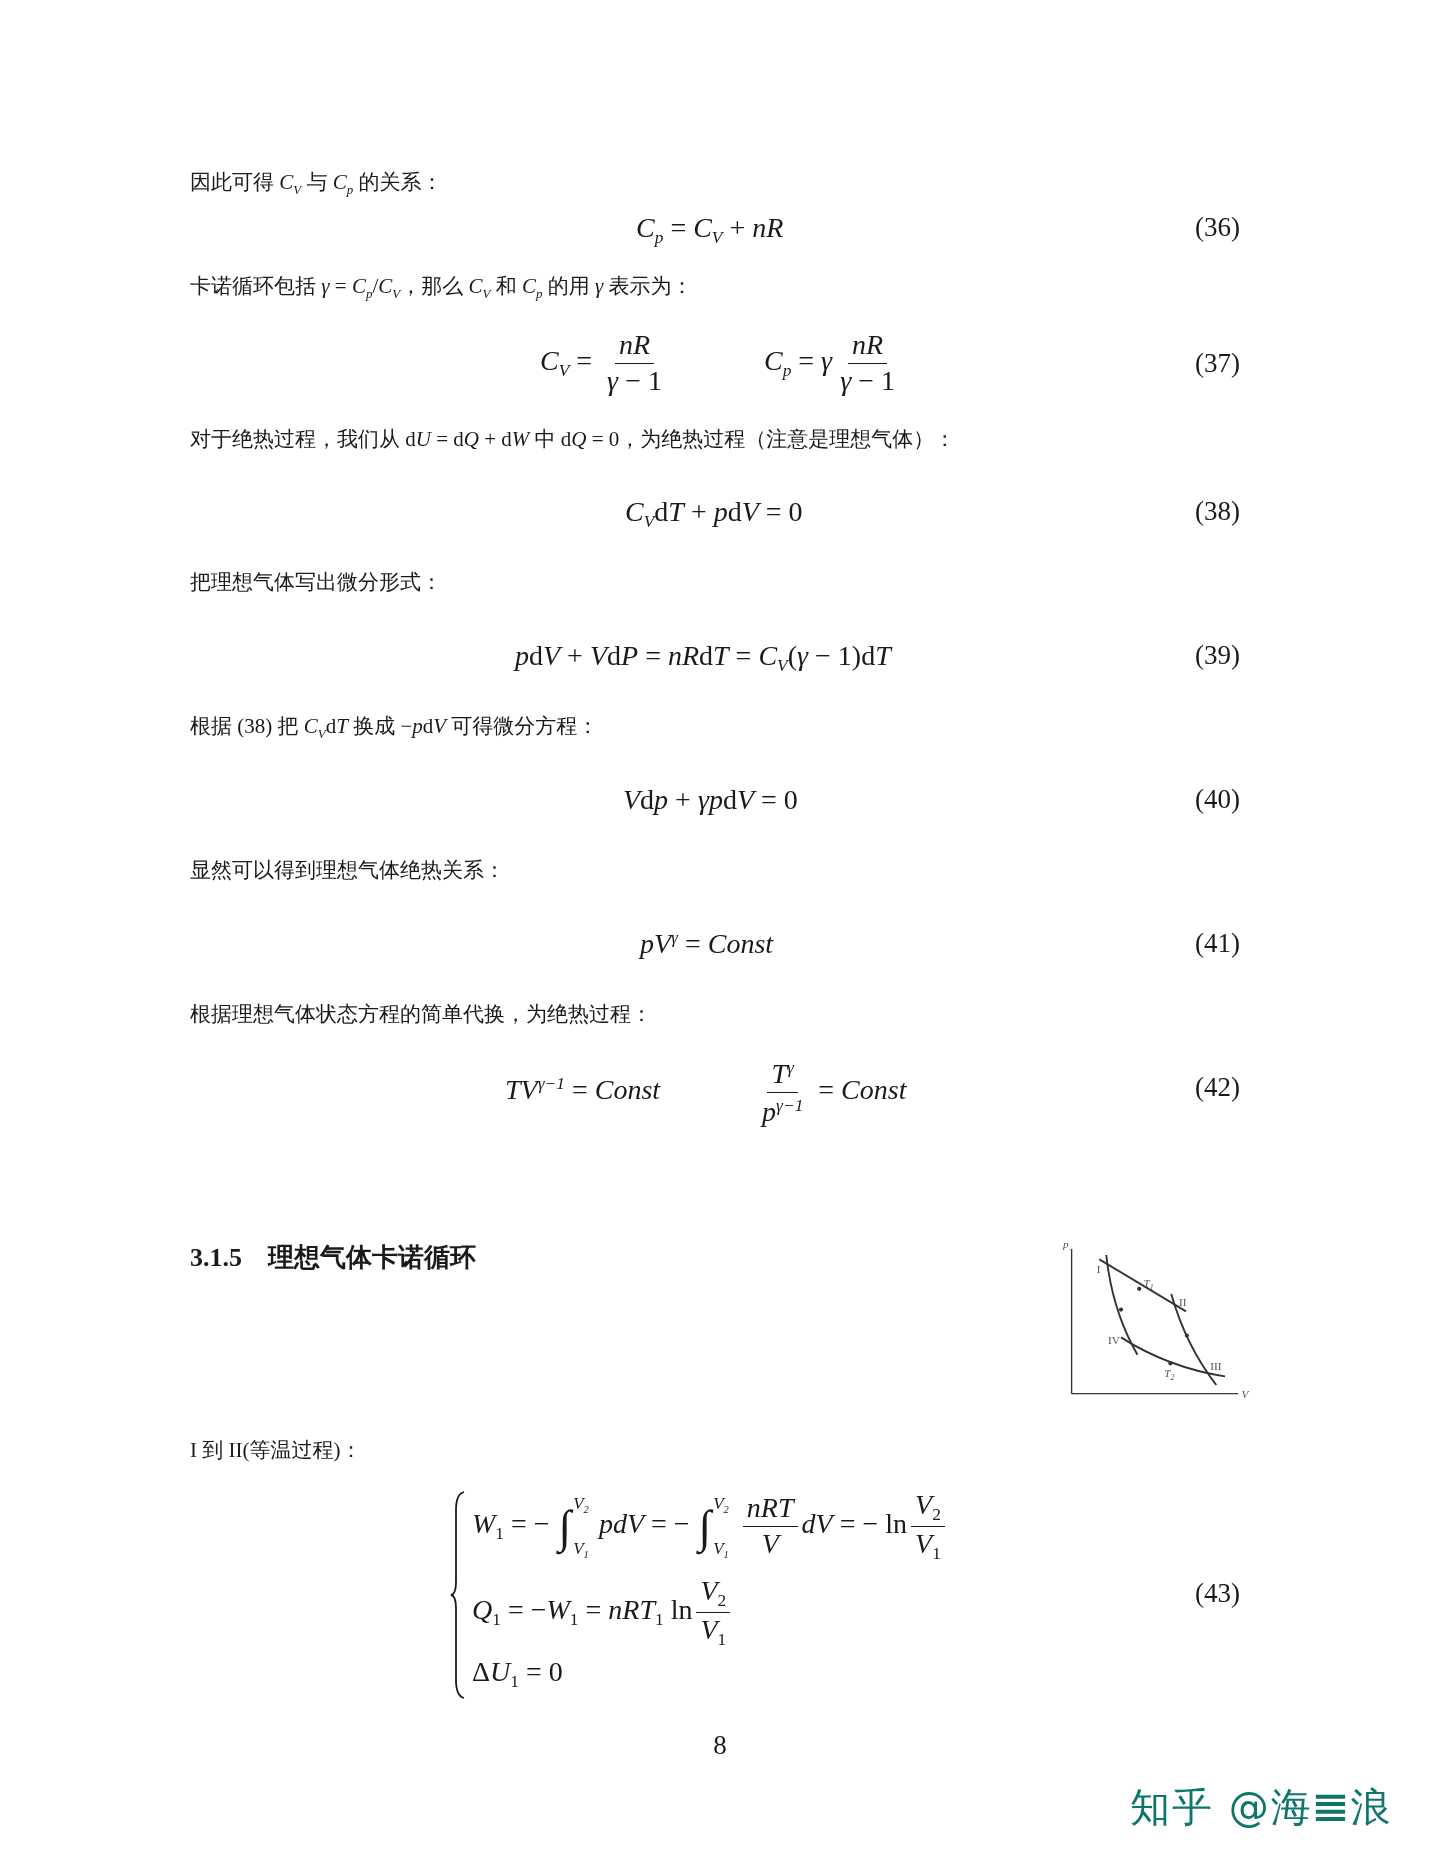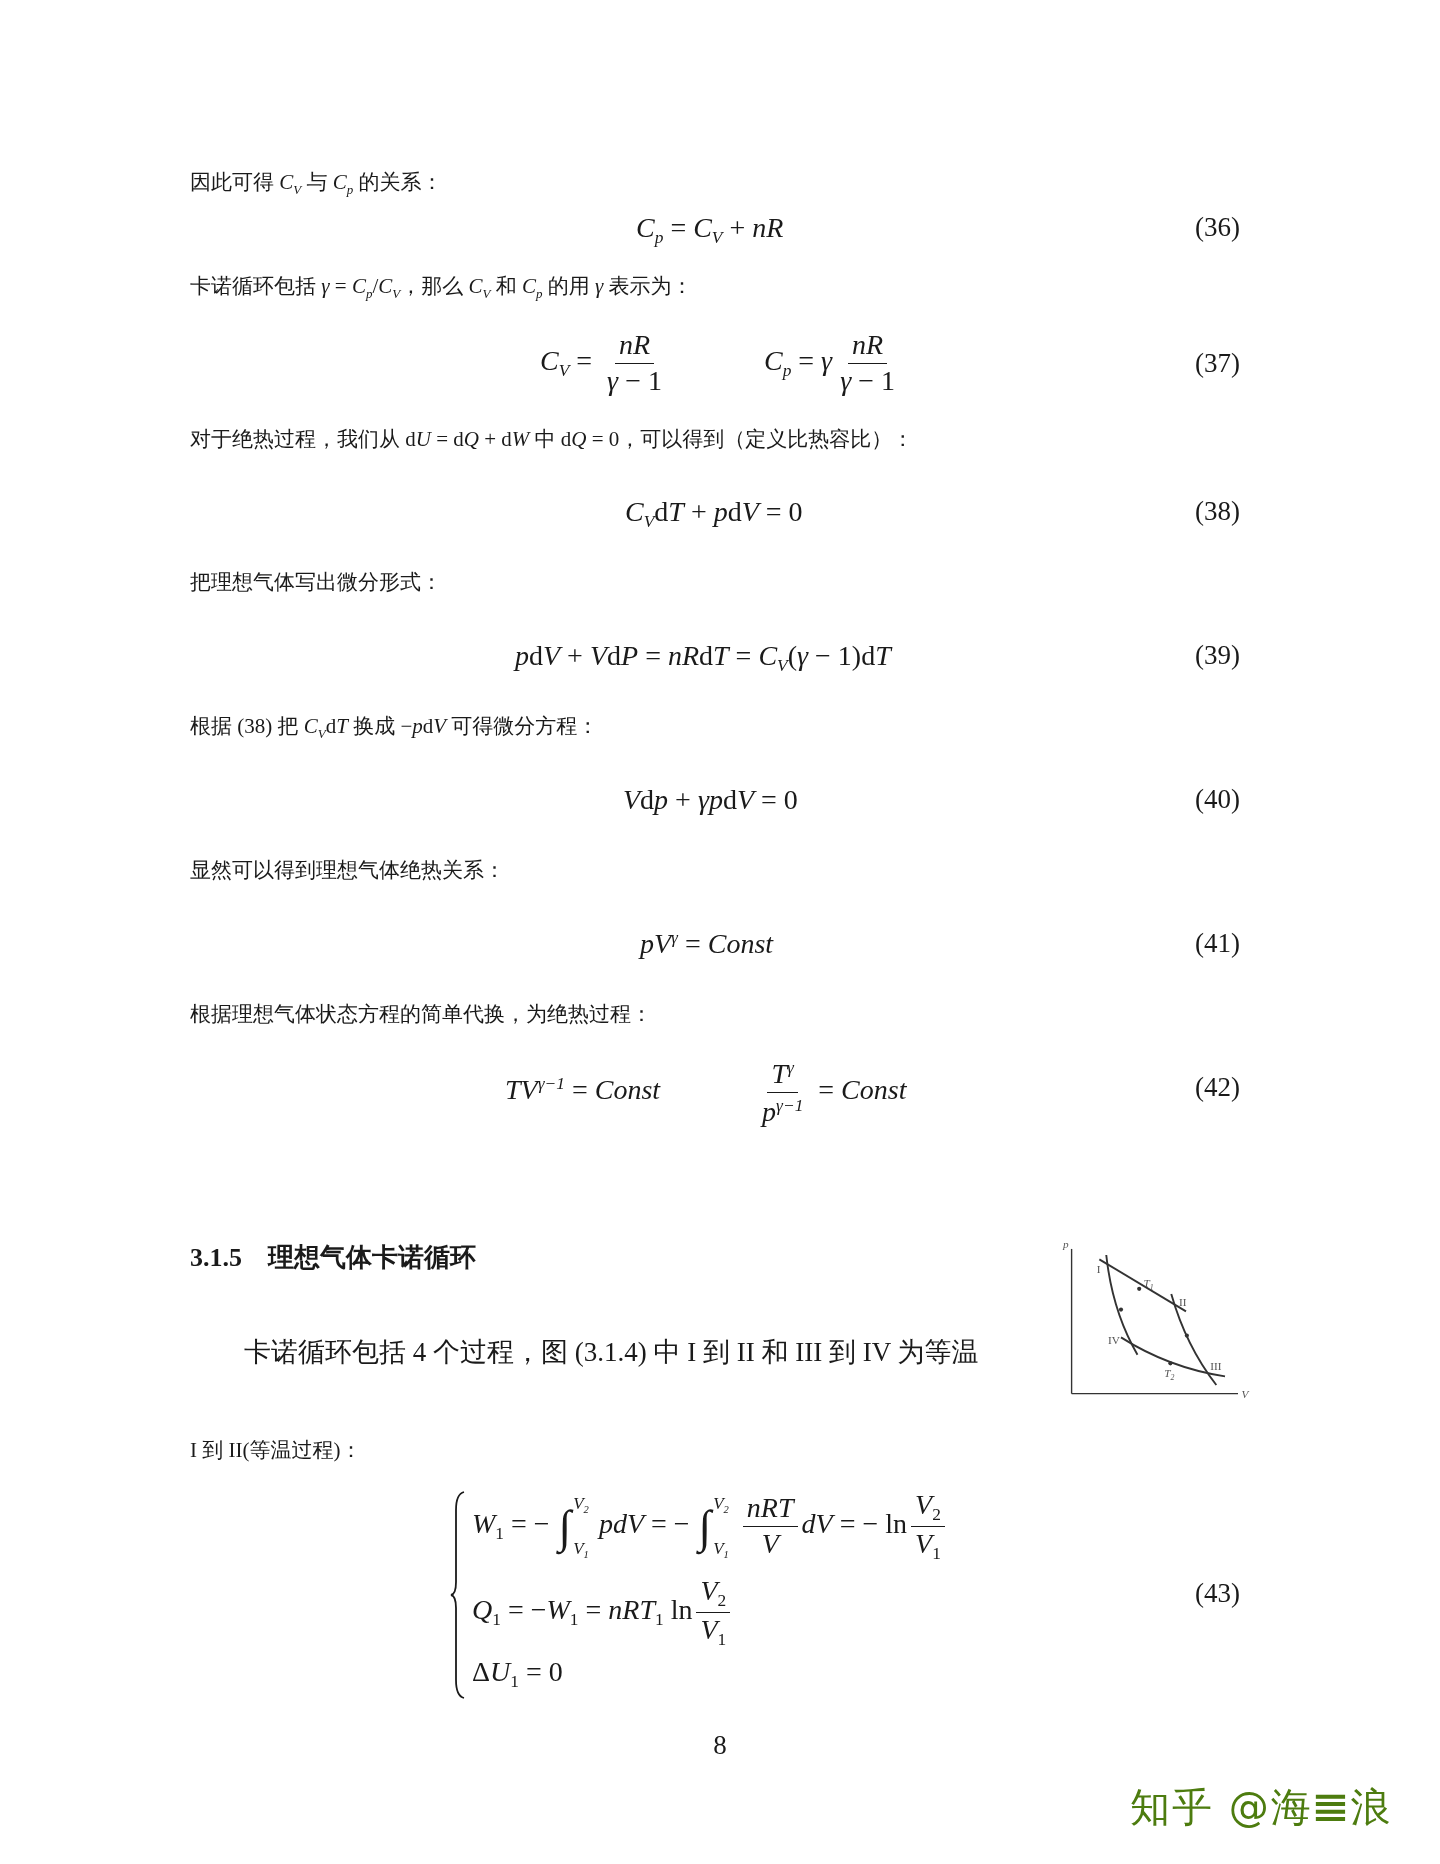--- a/index.html
+++ b/index.html
@@ -19,21 +19,21 @@
   .heading .num { font-family: "Liberation Serif", serif; margin-right: 26px; }
   .para { position: absolute; left: 190px; width: 820px; font-size: 27px; line-height: 44px; }
   .para .indent { display: inline-block; width: 54px; }
   .figure { position: absolute; left: 1030px; top: 1215px; width: 260px; height: 210px; }
   .case { position: absolute; left: 450px; top: 1490px; width: 620px; height: 210px; }
   .brace { position: absolute; left: 0; top: 0; width: 16px; height: 210px; }
   .case-row { position: absolute; left: 22px; font-size: 28px; white-space: nowrap; }
   .integral { font-size: 46px; font-style: italic; display: inline-block; vertical-align: middle; position: relative; margin: 0 2px; }
   .limits { display: inline-flex; flex-direction: column; justify-content: space-between; height: 66px; vertical-align: middle; font-size: 17px; font-style: italic; margin-right: 10px; }
   .page-number { position: absolute; left: 0; right: 0; top: 1730px; text-align: center; font-size: 27px; }
-  .watermark { position: absolute; left: 1130px; top: 1780px; font-size: 40px; color: #4d7c0f;
+  .watermark { position: absolute; left: 1130px; top: 1780px; font-size: 40px; color: #0f766e;
                font-family: "DejaVu Sans", sans-serif; letter-spacing: 2px; }
 </style>
 </head>
 <body>
 
 <div class="line" style="top:168px">
   <span>因此可得 </span><i>C<sub>V</sub></i><span> 与 </span><i>C<sub>p</sub></i><span> 的关系：</span>
 </div>
 
 <div class="eq" style="left:636px; top:212px">
@@ -52,21 +52,21 @@
     </span>
   <span style="display:inline-block; width:80px"></span>
   <i>C<sub>p</sub></i> = <i>γ</i><span class="frac">
       <span class="num"><i>nR</i></span>
       <span class="den"><i>γ</i> − 1</span>
     </span>
 </div>
 <div class="eqnum" style="top:348px">(37)</div>
 
 <div class="line" style="top:425px">
-  <span>对于绝热过程，我们从 </span>d<i>U</i> = d<i>Q</i> + d<i>W</i><span> 中 </span>d<i>Q</i> = 0<span>，可以得到（定义比热容比）：</span>
+  <span>对于绝热过程，我们从 </span>d<i>U</i> = d<i>Q</i> + d<i>W</i><span> 中 </span>d<i>Q</i> = 0<span>，为绝热过程（注意是理想气体）：</span>
 </div>
 
 <div class="eq" style="left:625px; top:496px">
   <i>C<sub>V</sub></i>d<i>T</i> + <i>p</i>d<i>V</i> = 0
 </div>
 <div class="eqnum" style="top:496px">(38)</div>
 
 <div class="line" style="top:568px">把理想气体写出微分形式：</div>
 
 <div class="eq" style="left:515px; top:640px">
@@ -100,21 +100,20 @@
       <span class="den"><i>p<sup>γ−1</sup></i></span>
     </span> = <i>Const</i>
 </div>
 <div class="eqnum" style="top:1072px">(42)</div>
 
 <div class="heading">
   <span class="num">3.1.5</span><span>理想气体卡诺循环</span>
 </div>
 
 <div class="para" style="top:1330px">
-  <div><span class="indent"></span><span>卡诺循环包括 4 个过程，图 (3.1.4) 中 I 到 II 和 III 到 IV 为等温</span></div>
 </div>
 
 <svg class="figure" viewBox="0 0 300 240">
   <g stroke="#333" fill="none" stroke-width="2.2">
 
     <line x1="48" y1="38" x2="48" y2="205" stroke-width="1.6"></line>
     <line x1="48" y1="205" x2="240" y2="205" stroke-width="1.6"></line>
 
     <path d="M80 50 Q130 80 180 110"></path>
 

